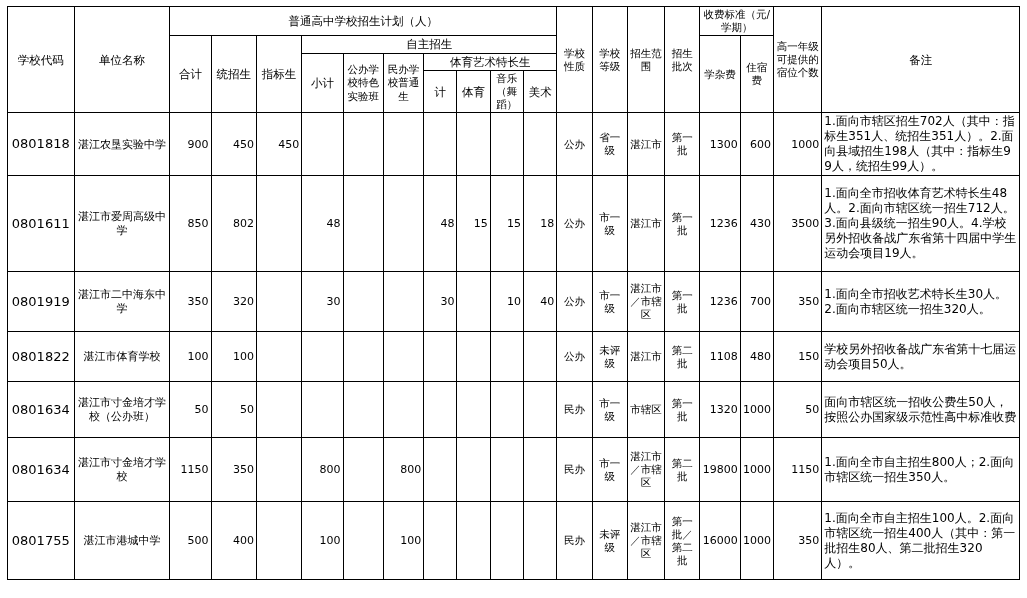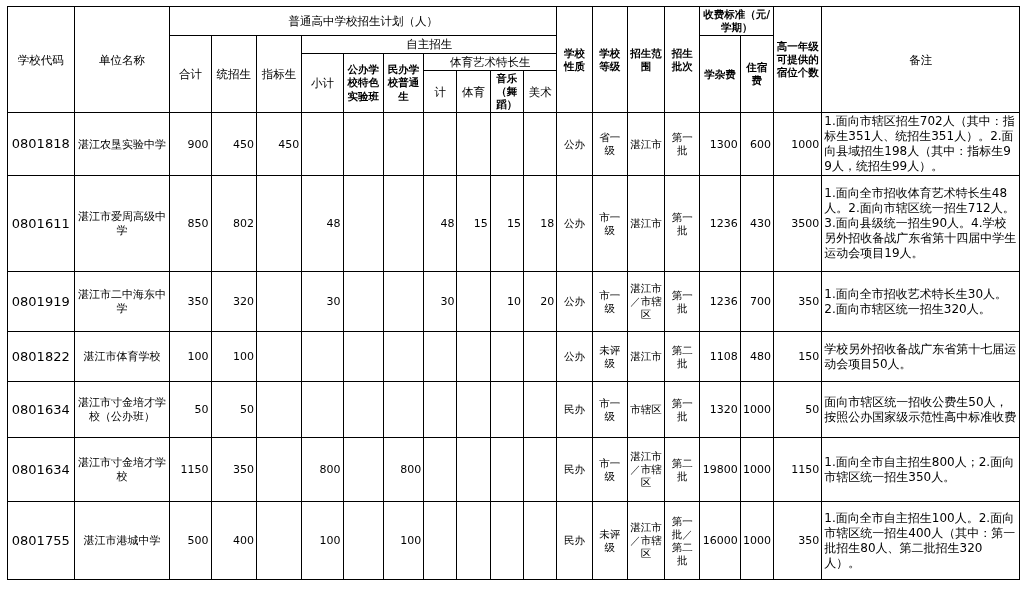--- a/index.html
+++ b/index.html
@@ -36,21 +36,21 @@
   th {
     font-weight: normal;
     text-align: center;
   }
   .hdr {
     font-weight: normal;
     text-align: center;
     font-size: 11.5px;
   }
   .hdr-sm {
-    font-weight: bold;
+    font-weight: normal;
     text-align: center;
     font-size: 10.5px;
   }
   .num { text-align: right; padding-right: 5px; font-size: 11px; }
   .code { text-align: center; font-size: 13px; }
   .school { text-align: center; font-size: 11px; }
   .remark {
     text-align: left;
     font-size: 12px;
     padding: 3px 4px;
@@ -170,21 +170,21 @@
         <td class="school">湛江市二中海东中学</td>
         <td class="num">350</td>
         <td class="num">320</td>
         <td class="num"></td>
         <td class="num">30</td>
         <td class="num"></td>
         <td class="num"></td>
         <td class="num">30</td>
         <td class="num"></td>
         <td class="num">10</td>
-        <td class="num">20</td>
+        <td class="num">40</td>
         <td class="vcell">公办</td>
         <td class="vcell">市一级</td>
         <td class="vcell">湛江市／市辖区</td>
         <td class="vcell">第一批</td>
         <td class="num">1236</td>
         <td class="num">700</td>
         <td class="num">350</td>
         <td class="remark">1.面向全市招收艺术特长生30人。2.面向市辖区统一招生320人。</td>
       </tr>
       <tr style="height:50px">

